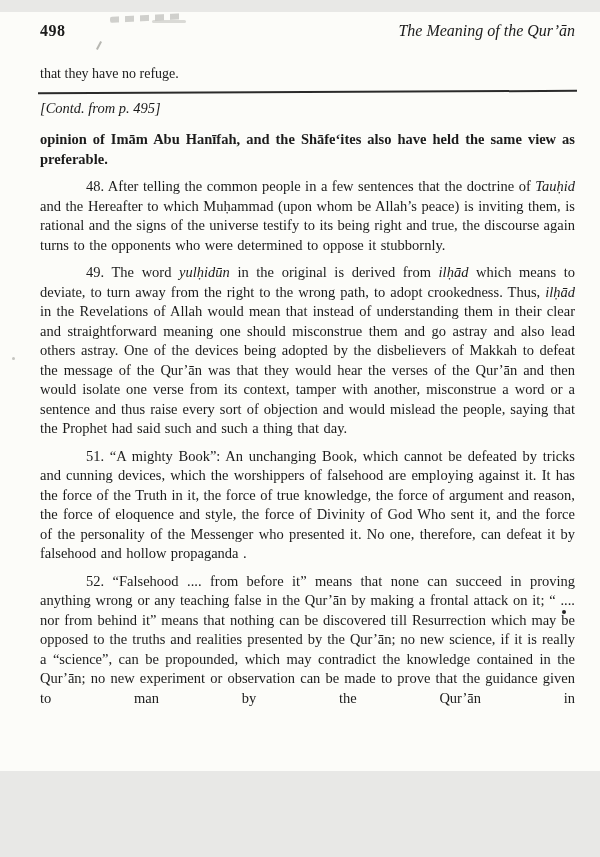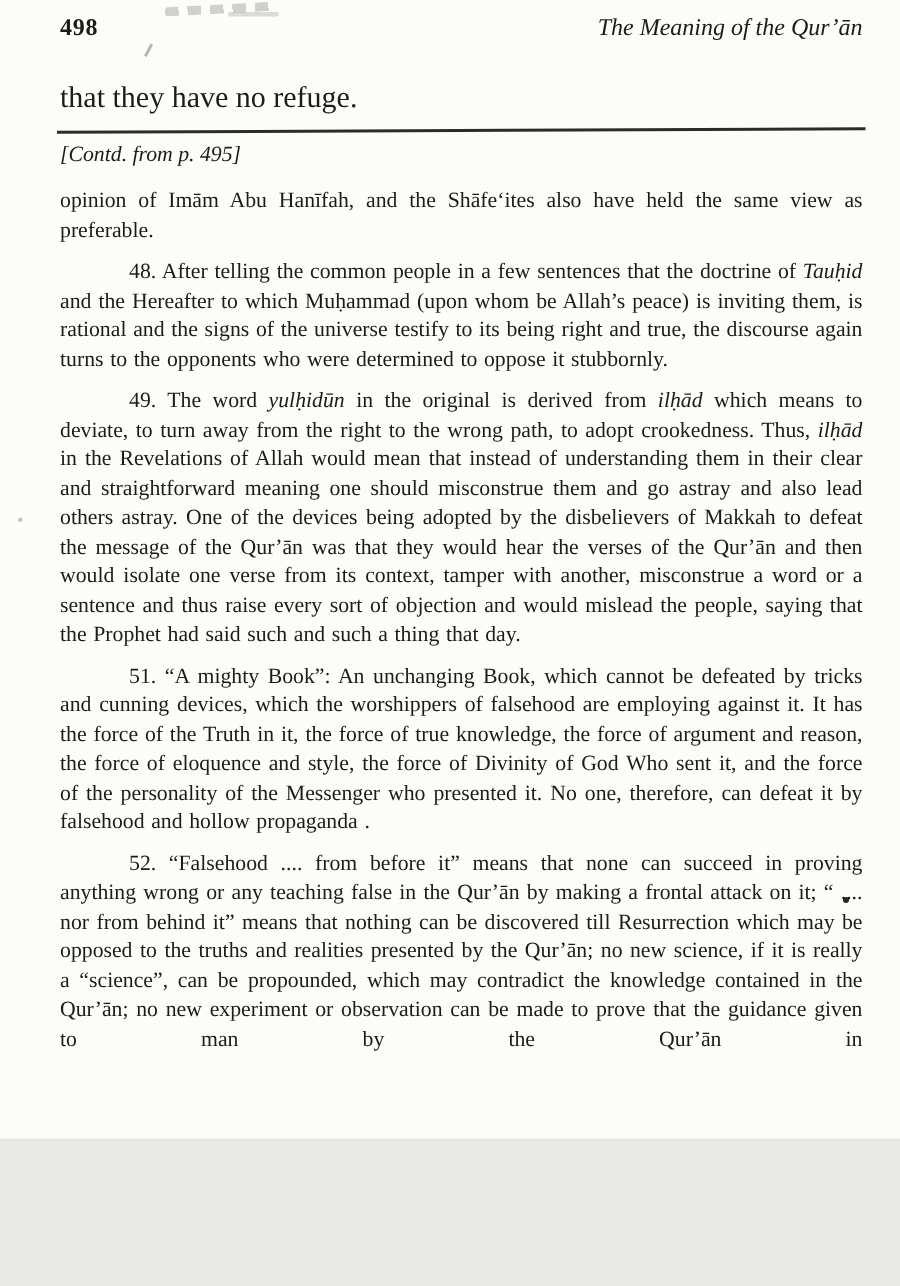--- a/index.html
+++ b/index.html
@@ -7,20 +7,21 @@
     width: 600px; height: 857px;
     background: #e8e8e6;
     font-family: "Liberation Serif", "DejaVu Serif", serif;
   }
   .page {
     position: relative;
     width: 600px; height: 759px;
     background: #fcfcf9;
     color: #1b1b1b;
     overflow: hidden;
+    margin-top: 12px;
   }
   .content {
     position: absolute;
     left: 40px; right: 25px; top: 10px;
   }
   .pageheader {
     position: relative;
     height: 22px;
     margin-bottom: 22px;
   }
@@ -31,21 +32,21 @@
     letter-spacing: 0.5px;
   }
   .runtitle {
     position: absolute; left: 16px; right: 0; top: 0;
     text-align: right;
     font-style: italic;
     font-size: 16px;
   }
   .carryover {
     margin: 0 0 9px 0;
-    font-size: 20px;
+    font-size: 14px;
   }
   .rule {
     border: none;
     border-top: 2px solid #2b2b2b;
     margin: 0 -2px 7px -2px;
     transform: rotate(-0.25deg);
   }
   .contd {
     margin: 0;
     font-style: italic;
@@ -54,21 +55,21 @@
   }
   .paras p {
     margin: 8px 0 0 0;
     font-size: 14.5px;
     line-height: 19.5px;
     text-align: justify;
     word-spacing: 0.8px;
   }
   .paras p.indent { text-indent: 46px; }
   .paras p.cut { text-align-last: justify; }
-  .paras p:first-child { margin-top: 13px; }
+  .paras p:first-child { margin-top: 13px; font-weight: bold; }
   .it { font-style: italic; }
 
   
   .artifact { position: absolute; pointer-events: none; }
   .a-smudge {
     left: 110px; top: 3px; width: 74px; height: 6px;
     background: repeating-linear-gradient(90deg,
       #9a9a96 0 9px, transparent 9px 15px);
     opacity: 0.45;
     transform: rotate(-3deg);

